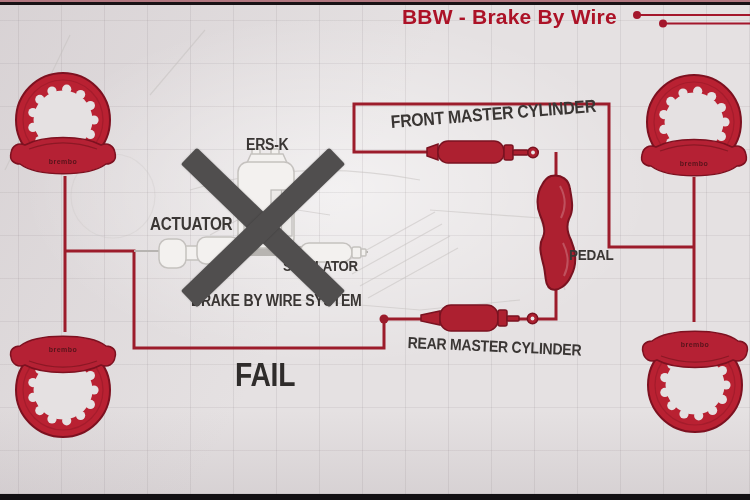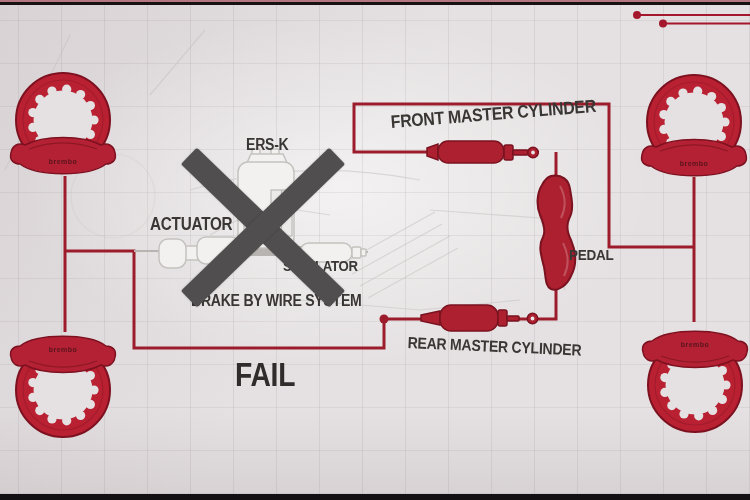--- a/index.html
+++ b/index.html
@@ -189,20 +189,21 @@
     </g>
 
     <g stroke="#a4172c" stroke-width="2">
       <line x1="637" y1="15" x2="750" y2="15"></line>
       <line x1="663" y1="23.5" x2="750" y2="23.5"></line>
       <circle cx="637" cy="15" r="4" fill="#a4172c" stroke="none"></circle>
       <circle cx="663" cy="23.5" r="4" fill="#a4172c" stroke="none"></circle>
     </g>
   </svg>
 
+  <div class="title">BBW - Brake By Wire</div>
   <div class="label lbl-ersk">ERS-K</div>
   <div class="label lbl-actuator">ACTUATOR</div>
   <div class="label lbl-simulator">SIMULATOR</div>
   <div class="label lbl-bbw">BRAKE BY WIRE SYSTEM</div>
   <div class="label lbl-fail">FAIL</div>
   <div class="label lbl-frontmc">FRONT MASTER CYLINDER</div>
   <div class="label lbl-rearmc">REAR MASTER CYLINDER</div>
   <div class="label lbl-pedal">PEDAL</div>
 
   <div class="x-bar a"></div>

